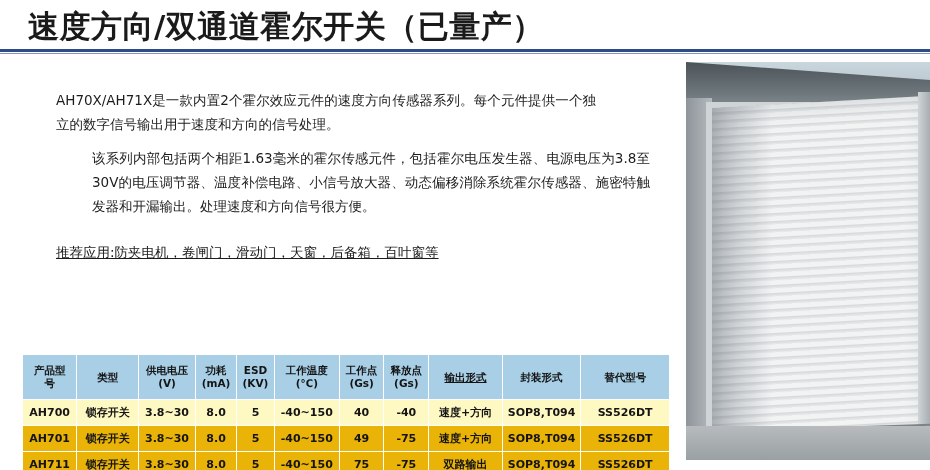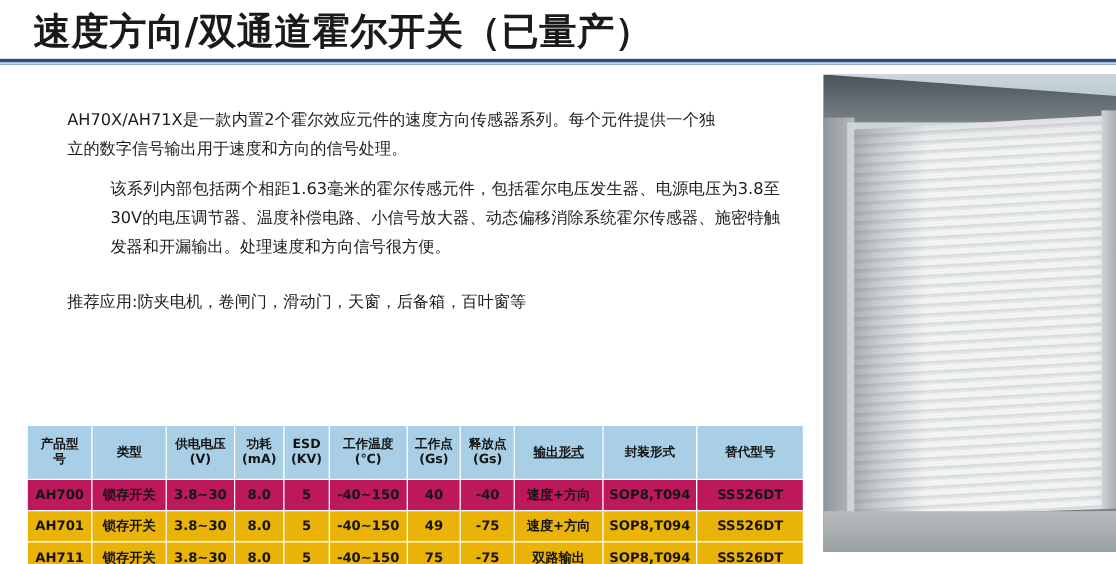--- a/index.html
+++ b/index.html
@@ -70,21 +70,21 @@
   .para {
     position: absolute;
     font-family: "DejaVu Sans", sans-serif;
     font-size: 13.5px;
     line-height: 24px;
     color: #1c1c1c;
     text-align: justify;
   }
   .para-1 { left: 56px; top: 14px; width: 540px; }
   .para-2 { left: 56px; top: 72px; width: 558px; margin-left: 36px; }
-  .para-3 { left: 56px; top: 166px; width: 560px; }
+  .para-3 { left: 56px; top: 166px; width: 560px; text-decoration: underline; }
 
   
   .spec-table {
     position: absolute;
     left: 22px;
     top: 280px;
     border-collapse: collapse;
     font-family: "DejaVu Sans", sans-serif;
     font-size: 10.5px;
     color: #141414;
@@ -102,21 +102,21 @@
     font-weight: bold;
     height: 40px;
     line-height: 13px;
     font-size: 10.5px;
   }
   .spec-table tbody td {
     height: 21px;
     font-weight: bold;
     font-size: 11px;
   }
-  .row-odd td { background: #be185d; }
+  .row-odd td { background: #fef9c3; }
   .row-even td { background: #eab308; }
   .spec-table tbody tr td:first-child { font-weight: bold; }
 
   
   .c0 { width: 52px; }
   .c1 { width: 62px; }
   .c2 { width: 54px; }
   .c3 { width: 38px; }
   .c4 { width: 34px; }
   .c5 { width: 62px; }

